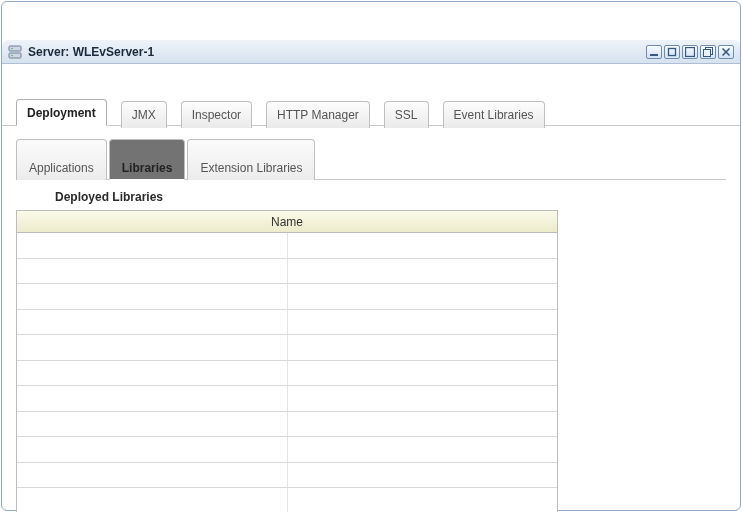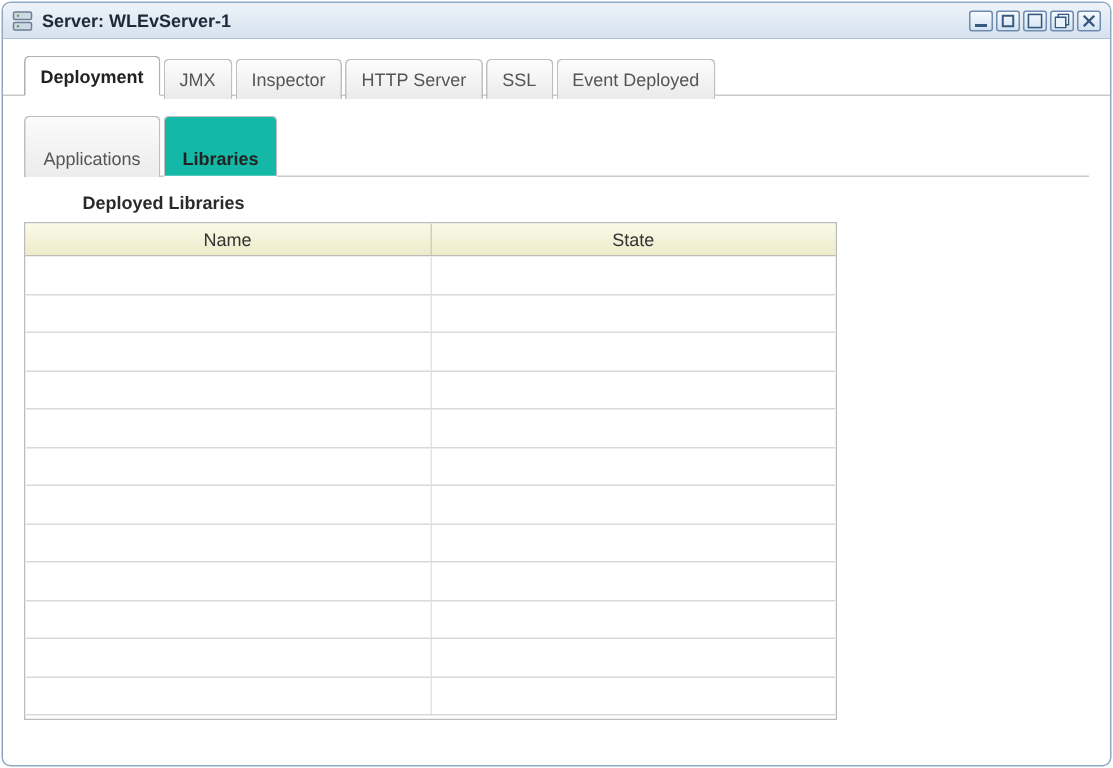--- a/index.html
+++ b/index.html
@@ -22,20 +22,21 @@
     margin: 1px;
   }
   .titlebar {
     height: 24px;
     background: linear-gradient(to bottom, #eef3f9 0%, #d6e2ef 100%);
     border-bottom: 1px solid #aebfd4;
     border-radius: 6px 6px 0 0;
     display: flex;
     align-items: center;
     padding: 0 6px;
+    margin-top: 38px;
   }
   .title-icon {
     width: 14px; height: 14px;
     margin-right: 6px;
     display: inline-block;
     position: relative;
   }
   .title-icon svg { display: block; }
   .title-text {
     font-weight: bold;
@@ -55,22 +56,23 @@
     display: flex;
     align-items: center;
     justify-content: center;
     cursor: pointer;
   }
   .title-btn svg { display:block; }
 
   .top-tabs {
     display: flex;
     padding: 10px 14px 0 14px;
-    gap: 2px;
+    gap: 14px;
     border-bottom: 1px solid #c9c9c9;
+    margin-top: 24px;
   }
   .top-tab {
     border: 1px solid #bfbfbf;
     border-bottom: none;
     background: linear-gradient(to bottom, #fdfdfd, #eaeaea);
     padding: 6px 10px 5px 10px;
     border-radius: 4px 4px 0 0;
     color: #555;
     cursor: pointer;
     font-size: 12px;
@@ -102,21 +104,21 @@
     background: linear-gradient(to bottom, #fbfbfb, #ececec);
     padding: 21px 12px 4px 12px;
     border-radius: 4px 4px 0 0;
     color: #555;
     cursor: pointer;
     font-size: 12px;
     position: relative;
     top: 1px;
   }
   .sub-tab.active {
-    background: #14b8a6;
+    background: #737373;
     color: #222;
     font-weight: bold;
     border-bottom: 1px solid #fff;
   }
 
   .section-title {
     font-weight: bold;
     font-size: 12px;
     color: #2a2a2a;
     margin: 10px 0 6px 2px;
@@ -210,43 +212,40 @@
           <line x1="8.5" y1="1.5" x2="1.5" y2="8.5" stroke="#37597f" stroke-width="1.6"></line>
         </svg>
       </div>
     </div>
   </div>
 
   <div class="top-tabs">
     <div class="top-tab active"><span>Deployment</span></div>
     <div class="top-tab"><span>JMX</span></div>
     <div class="top-tab"><span>Inspector</span></div>
-    <div class="top-tab"><span>HTTP Server</span></div>
+    <div class="top-tab"><span>HTTP Manager</span></div>
     <div class="top-tab"><span>SSL</span></div>
-    <div class="top-tab"><span>Event Deployed</span></div>
+    <div class="top-tab"><span>Event Libraries</span></div>
   </div>
 
   <div class="content-area">
     <div class="sub-tabs">
       <div class="sub-tab"><span>Applications</span></div>
       <div class="sub-tab active"><span>Libraries</span></div>
+      <div class="sub-tab"><span>Extension Libraries</span></div>
     </div>
 
     <div class="section-title">Deployed Libraries</div>
 
     <div class="grid">
       <div class="grid-head">
         <div class="grid-head-cell">
           <span>Name</span>
           <span class="resizer"></span>
         </div>
-        <div class="grid-head-cell">
-          <span>State</span>
-          <span class="resizer"></span>
-        </div>
       </div>
       <div class="grid-body">
         <div class="grid-row">
             <div class="grid-cell"></div>
             <div class="grid-cell"></div>
           </div>
         <div class="grid-row">
             <div class="grid-cell"></div>
             <div class="grid-cell"></div>
           </div>

